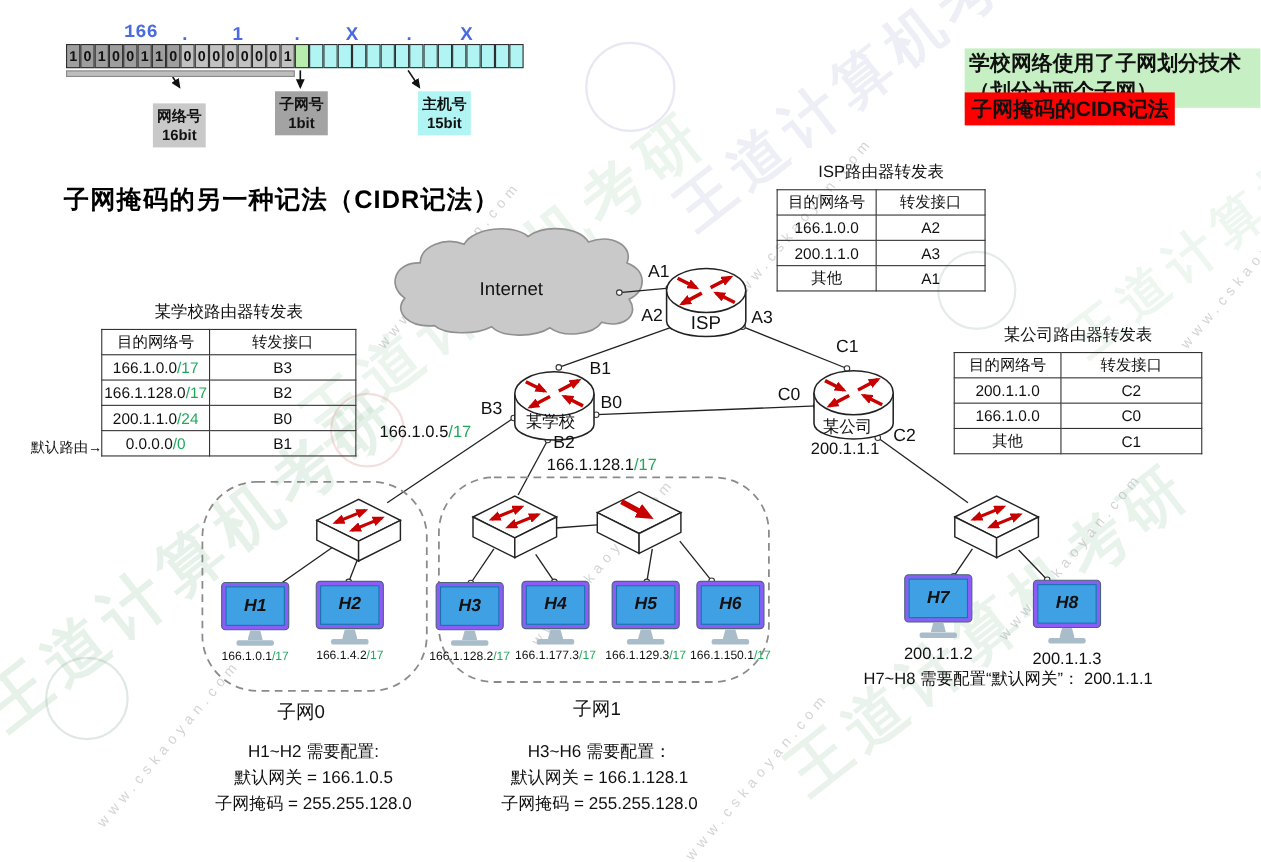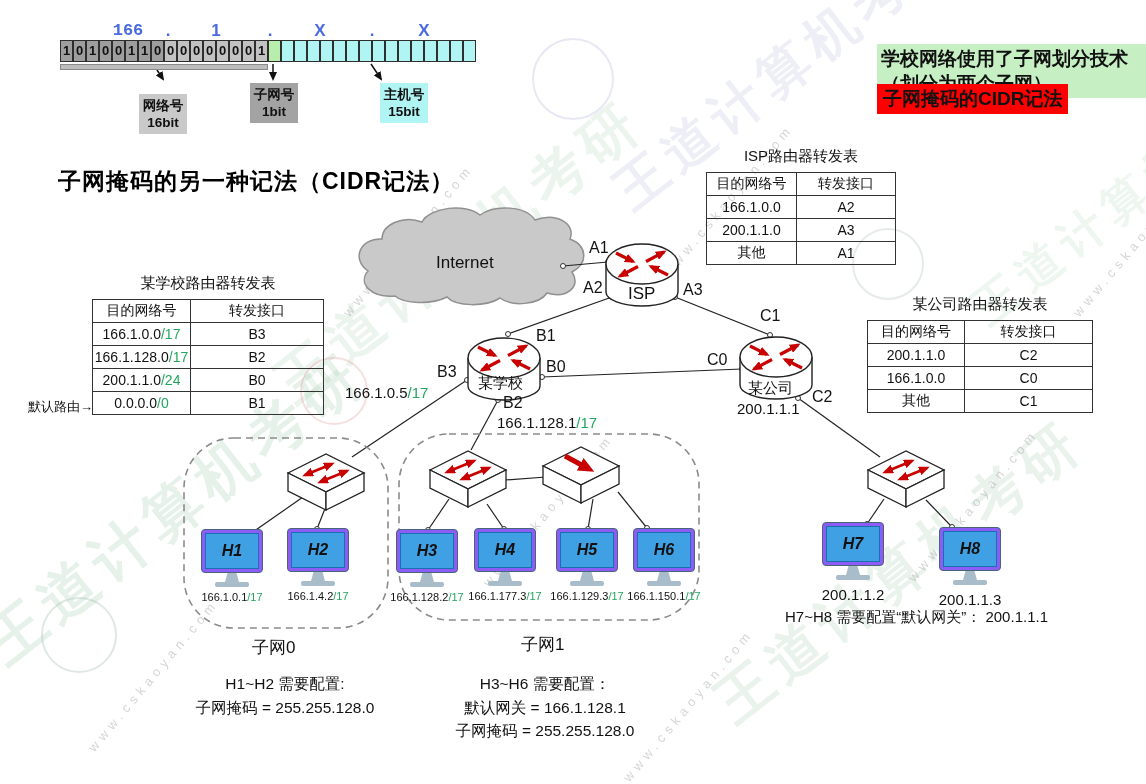--- a/index.html
+++ b/index.html
@@ -418,19 +418,20 @@
     <div class="mbase"></div>
   <span class="hip hip-lg"><span>200.1.1.3</span></span>
 </div>
 
 <div class="dlab subnet-lab" style="left:252px;top:636px;">子网0</div>
 <div class="dlab subnet-lab" style="left:521px;top:633px;">子网1</div>
 
 <div class="note" style="left:785px;top:608px;">H7~H8 需要配置“默认网关”： 200.1.1.1</div>
 <div class="cfg" style="left:160px;top:672px;">
   <div>H1~H2 需要配置:</div>
+  <div>默认网关 = 166.1.0.5</div>
   <div>子网掩码 = 255.255.128.0</div>
 </div>
 <div class="cfg" style="left:420px;top:672px;">
   <div>H3~H6 需要配置：</div>
   <div>默认网关 = 166.1.128.1</div>
   <div>子网掩码 = 255.255.128.0</div>
 </div>
 
 </body></html>

